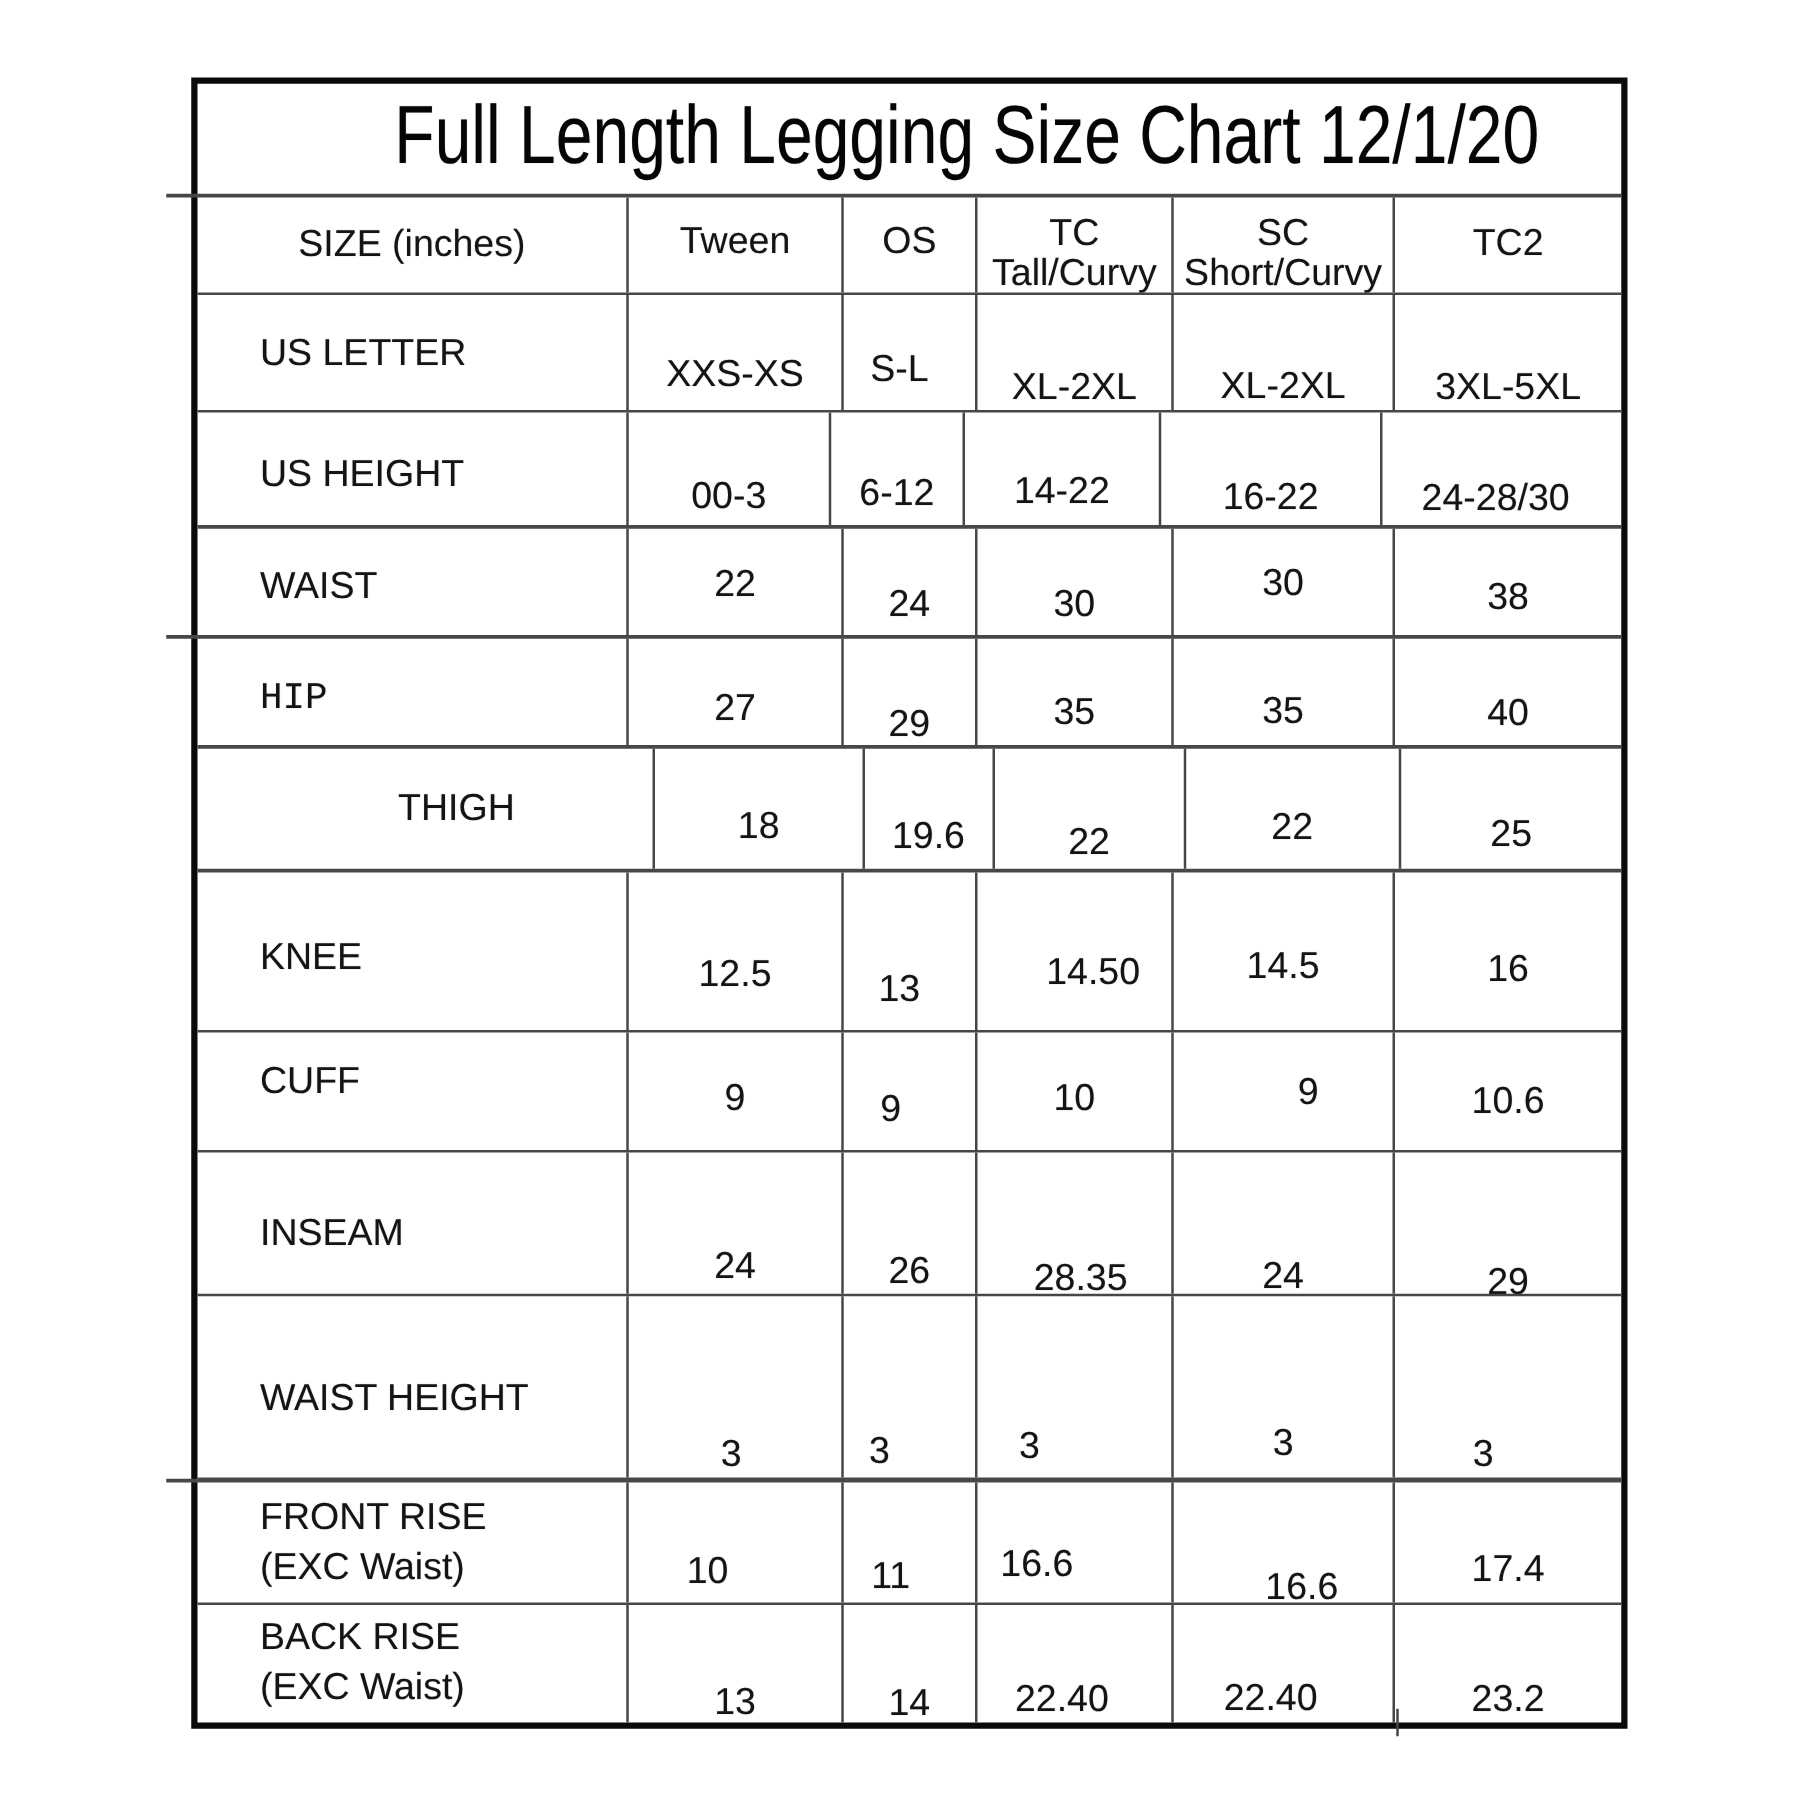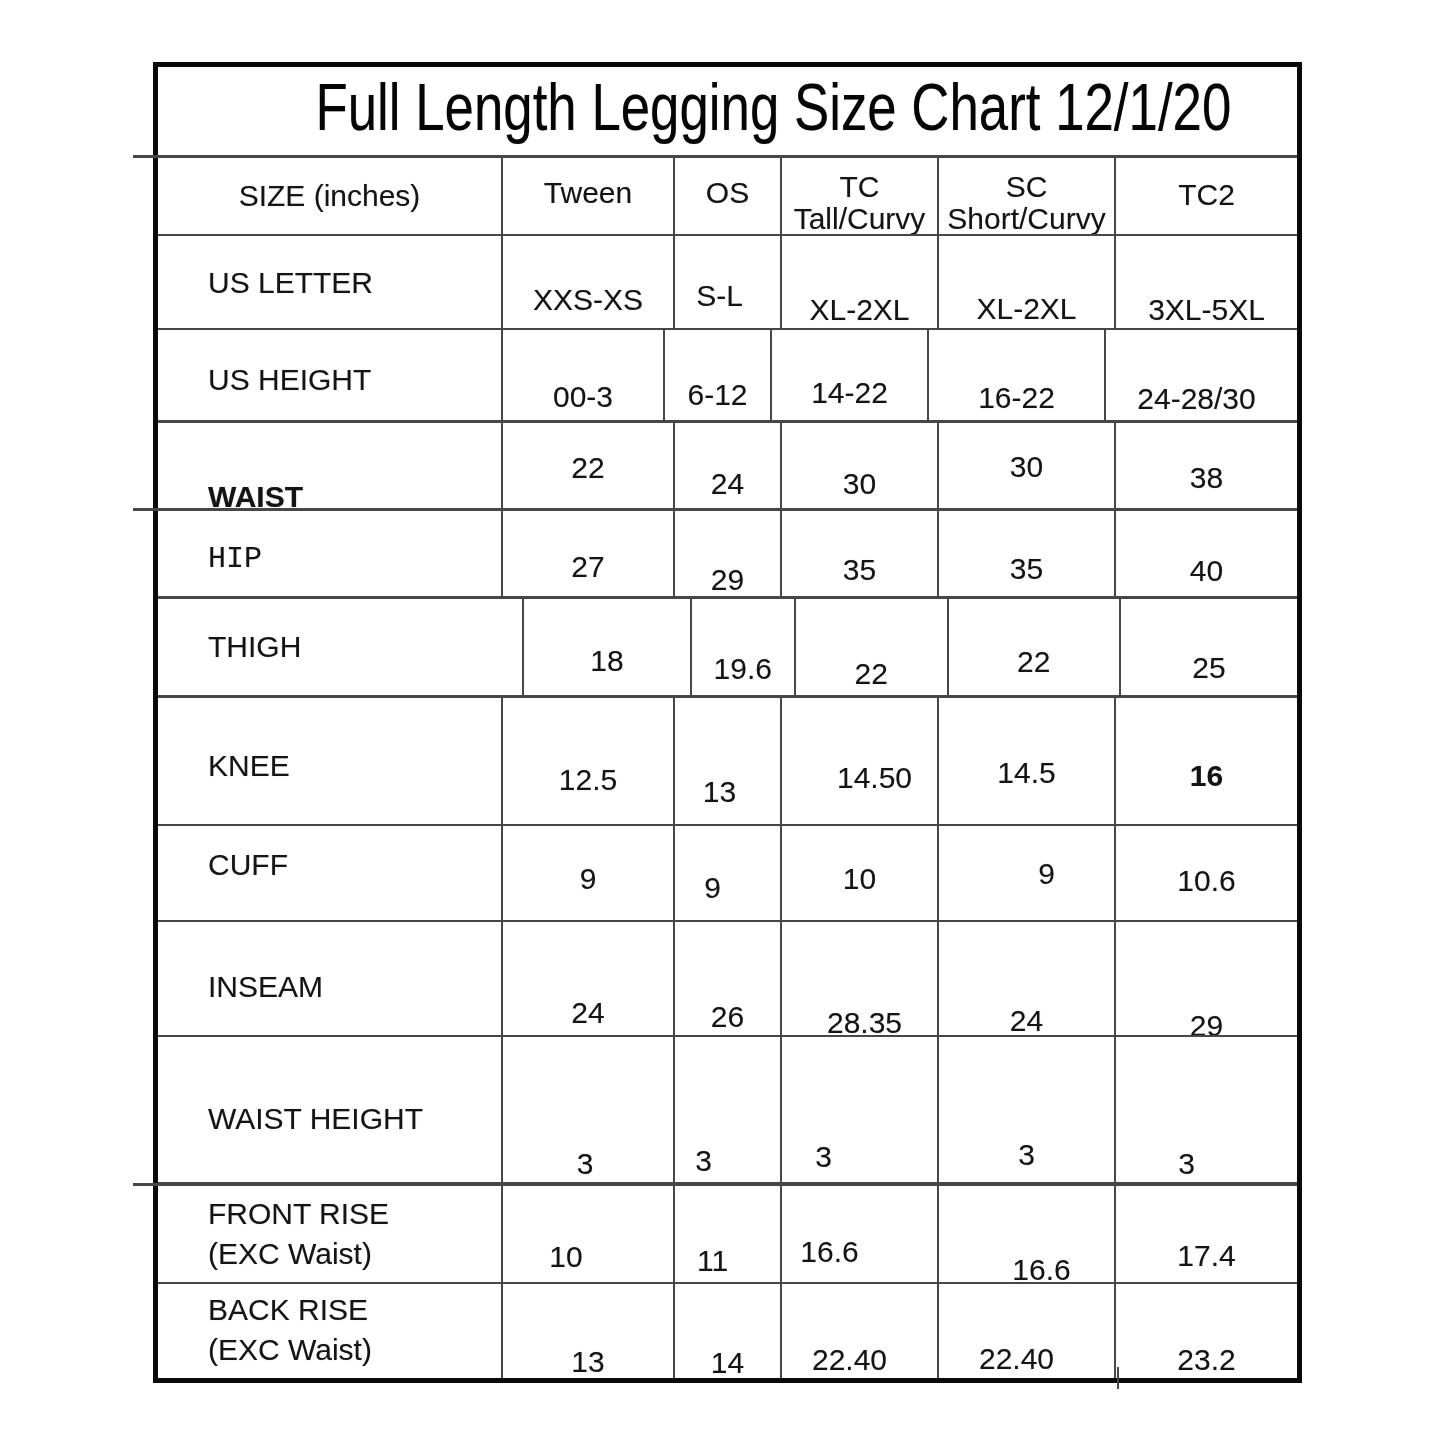--- a/index.html
+++ b/index.html
@@ -119,21 +119,21 @@
           </div>
           <div class="cell" style="width: 177px;">
             <span class="v" style="margin-top: 51px;">16-22</span>
           </div>
           <div class="cell" style="width: 183px;">
             <span class="v" style="margin-top: 52px;">24-28/30</span>
           </div>
         </div>
         <div class="row bt3" style="height: 88px;">
           <div class="cell label-cell" style="width: 343px;">
-            <span class="v" style="margin-top: 57px; font-weight: bold;">WAIST</span>
+            <span class="v" style="margin-top: 29px;">WAIST</span>
           </div>
           <div class="cell" style="width: 172px;">
             <span class="v" style="margin-top: 28px;">22</span>
           </div>
           <div class="cell" style="width: 107px;">
             <span class="v" style="margin-top: 44px;">24</span>
           </div>
           <div class="cell" style="width: 157px;">
             <span class="v" style="margin-top: 44px;">30</span>
           </div>
@@ -158,21 +158,21 @@
             <span class="v" style="margin-top: 42px;">35</span>
           </div>
           <div class="cell" style="width: 177px;">
             <span class="v" style="margin-top: 41px;">35</span>
           </div>
           <div class="cell" style="width: 183px;">
             <span class="v" style="margin-top: 43px;">40</span>
           </div>
         </div>
         <div class="row bt3" style="height: 99px;">
-          <div class="cell label-cell" style="width: 373px;">
+          <div class="cell label-cell" style="width: 373px; justify-content: center;">
             <span class="v" style="margin-top: 31px;">THIGH</span>
           </div>
           <div class="cell" style="width: 172px;">
             <span class="v" style="margin-top: 45px;">18</span>
           </div>
           <div class="cell" style="width: 107px;">
             <span class="v" style="margin-top: 53px;">19.6</span>
           </div>
           <div class="cell" style="width: 157px;">
             <span class="v" style="margin-top: 58px;">22</span>
@@ -193,21 +193,21 @@
           </div>
           <div class="cell" style="width: 107px;">
             <span class="v" style="margin-top: 77px; transform: translateX(-8px);">13</span>
           </div>
           <div class="cell" style="width: 157px;">
             <span class="v" style="margin-top: 63px; transform: translateX(15px);">14.50</span>
           </div>
           <div class="cell" style="width: 177px;">
             <span class="v" style="margin-top: 58px;">14.5</span>
           </div>
-          <div class="cell" style="width: 183px; font-weight: bold;">
+          <div class="cell" style="width: 183px;">
             <span class="v" style="margin-top: 61px;">16</span>
           </div>
         </div>
         <div class="row" style="height: 96px;">
           <div class="cell label-cell" style="width: 343px;">
             <span class="v" style="margin-top: 22px;">CUFF</span>
           </div>
           <div class="cell" style="width: 172px;">
             <span class="v" style="margin-top: 36px;">9</span>
           </div>

